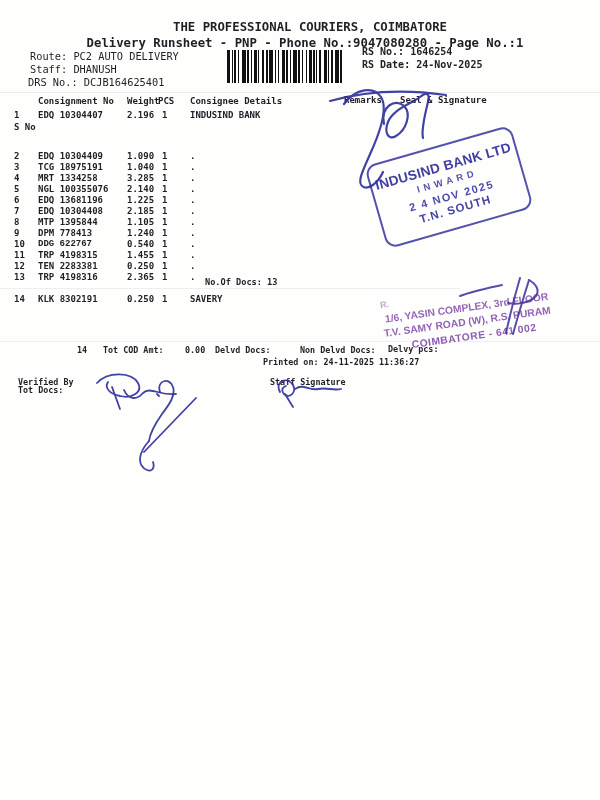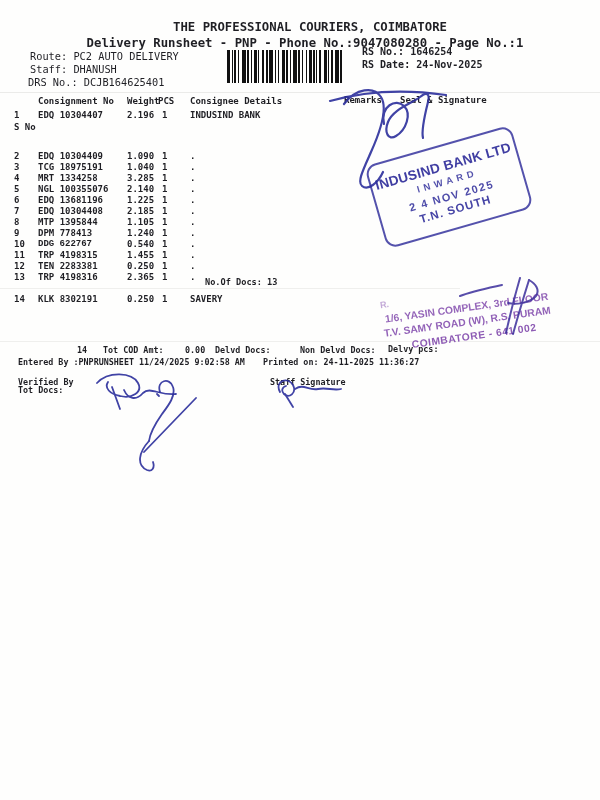--- a/index.html
+++ b/index.html
@@ -200,21 +200,20 @@
 
   <div class="abs docsline" style="left:205px;top:277px;">No.Of Docs: 13</div>
 
   <div class="abs smalltxt" style="left:18px;top:345px;margin-top:40px;">Tot Docs:</div>
   <div class="abs smalltxt" style="left:77px;top:345px;">14</div>
   <div class="abs smalltxt" style="left:103px;top:345px;">Tot COD Amt:</div>
   <div class="abs smalltxt" style="left:185px;top:345px;">0.00</div>
   <div class="abs smalltxt" style="left:215px;top:345px;">Delvd Docs:</div>
   <div class="abs smalltxt" style="left:300px;top:345px;">Non Delvd Docs:</div>
   <div class="abs smalltxt" style="left:388px;top:344px;">Delvy pcs:</div>
-  <div class="abs smalltxt" style="left:18px;top:357px;">Entered By :PNPRUNSHEET 11/24/2025 9:02:58 AM</div>
   <div class="abs smalltxt" style="left:263px;top:357px;">Printed on: 24-11-2025 11:36:27</div>
 
   <div class="abs smalltxt" style="left:18px;top:377px;">Verified By</div>
   <div class="abs smalltxt" style="left:270px;top:377px;">Staff Signature</div>
 
   <div class="stamp-inward">
     <div class="l1">INDUSIND BANK LTD</div>
     <div class="l2">INWARD</div>
     <div class="l3">2 4  NOV 2025</div>
     <div class="l4">T.N. SOUTH</div>

